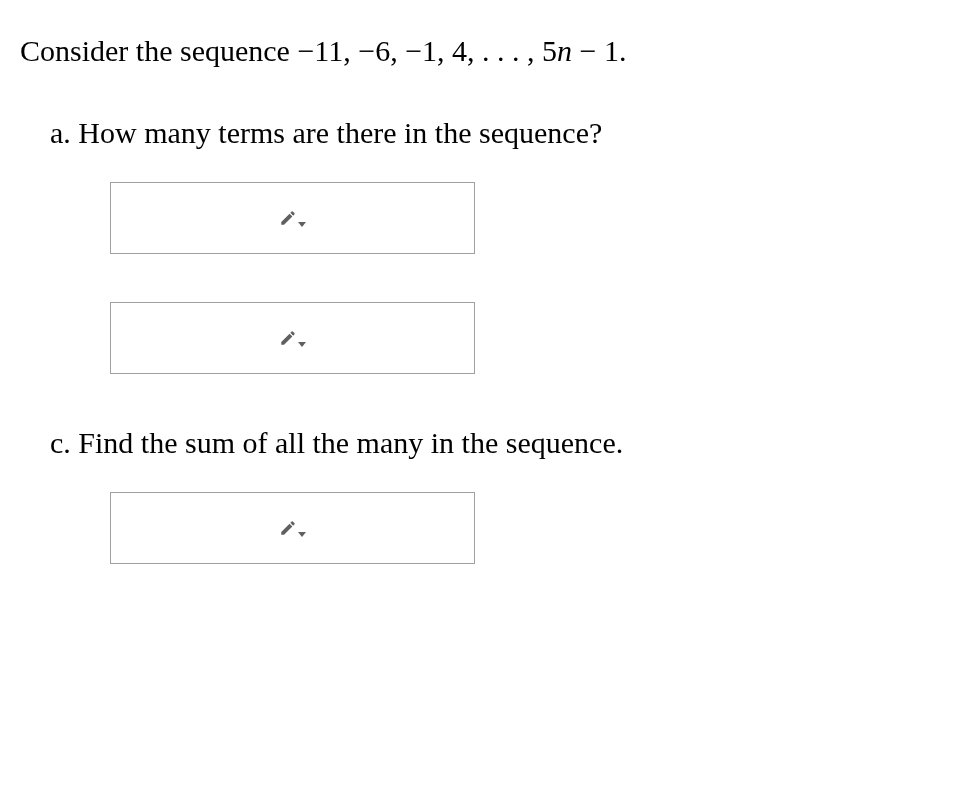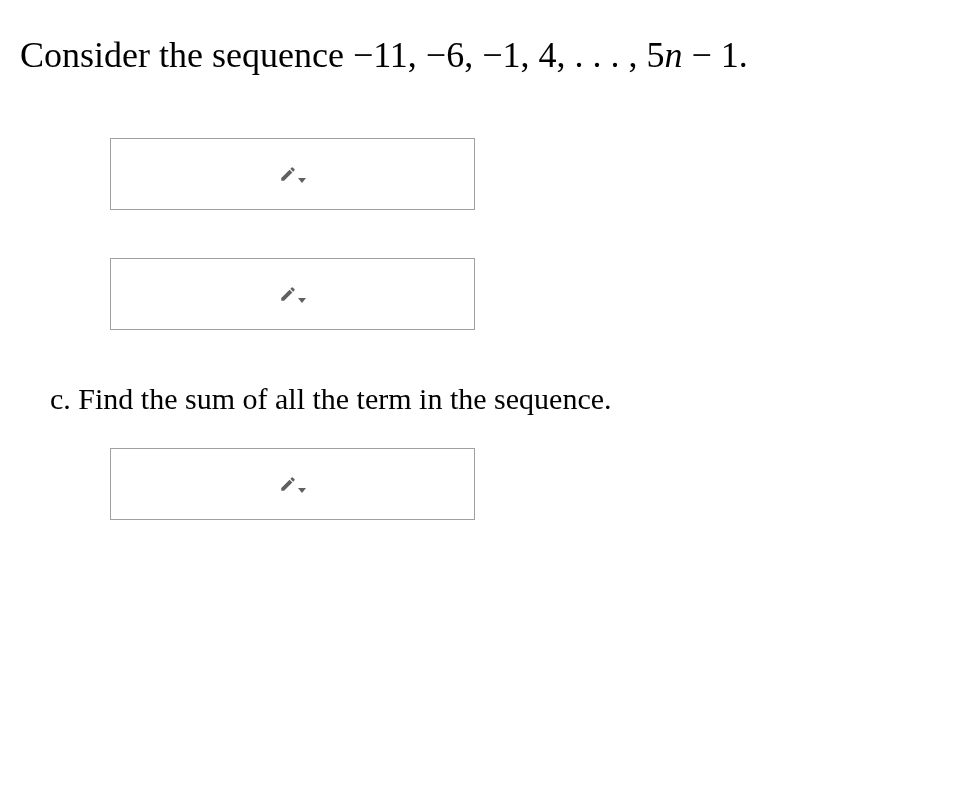--- a/index.html
+++ b/index.html
@@ -9,23 +9,23 @@
     }
     body {
       background: #ffffff;
       font-family: Georgia, 'Times New Roman', serif;
       color: #000000;
       padding: 30px 20px;
       width: 960px;
       height: 790px;
     }
     .intro {
-      font-size: 36px;
+      font-size: 30px;
       line-height: 1.4;
-      margin-bottom: 58px;
+      margin-bottom: 40px;
     }
     .subparts {
       padding-left: 30px;
     }
     .question {
       font-size: 30px;
       line-height: 1.4;
       margin-bottom: 28px;
     }
     .answer-box-wrap {
@@ -71,20 +71,23 @@
   </style>
 </head>
 <body>
 
 <div class="intro">
   <span>Consider the sequence </span><span class="math">−11, −6, −1, 4, . . . , 5</span><span class="math math-var">n</span><span class="math"> − 1.</span>
 </div>
 
 <div class="subparts">
 
+  <div class="question">
+    <span>a. How many terms are there in the sequence?</span>
+  </div>
   <div class="answer-box-wrap">
     <div class="answer-box">
       <span class="pencil-icon">
         <svg viewBox="0 0 24 24" fill="currentColor">
           <path d="M3 17.25V21h3.75L17.81 9.94l-3.75-3.75L3 17.25zM20.71 7.04c.39-.39.39-1.02 0-1.41l-2.34-2.34a.9959.9959 0 0 0-1.41 0l-1.83 1.83 3.75 3.75 1.83-1.83z"></path>
         </svg>
         <span class="caret-down"></span>
       </span>
     </div>
   </div>
@@ -94,21 +97,21 @@
       <span class="pencil-icon">
         <svg viewBox="0 0 24 24" fill="currentColor">
           <path d="M3 17.25V21h3.75L17.81 9.94l-3.75-3.75L3 17.25zM20.71 7.04c.39-.39.39-1.02 0-1.41l-2.34-2.34a.9959.9959 0 0 0-1.41 0l-1.83 1.83 3.75 3.75 1.83-1.83z"></path>
         </svg>
         <span class="caret-down"></span>
       </span>
     </div>
   </div>
 
   <div class="question">
-    <span>c. Find the sum of all the term in the sequence.</span>
+    <span>c. Find the sum of all the many in the sequence.</span>
   </div>
   <div class="answer-box-wrap">
     <div class="answer-box">
       <span class="pencil-icon">
         <svg viewBox="0 0 24 24" fill="currentColor">
           <path d="M3 17.25V21h3.75L17.81 9.94l-3.75-3.75L3 17.25zM20.71 7.04c.39-.39.39-1.02 0-1.41l-2.34-2.34a.9959.9959 0 0 0-1.41 0l-1.83 1.83 3.75 3.75 1.83-1.83z"></path>
         </svg>
         <span class="caret-down"></span>
       </span>
     </div>

